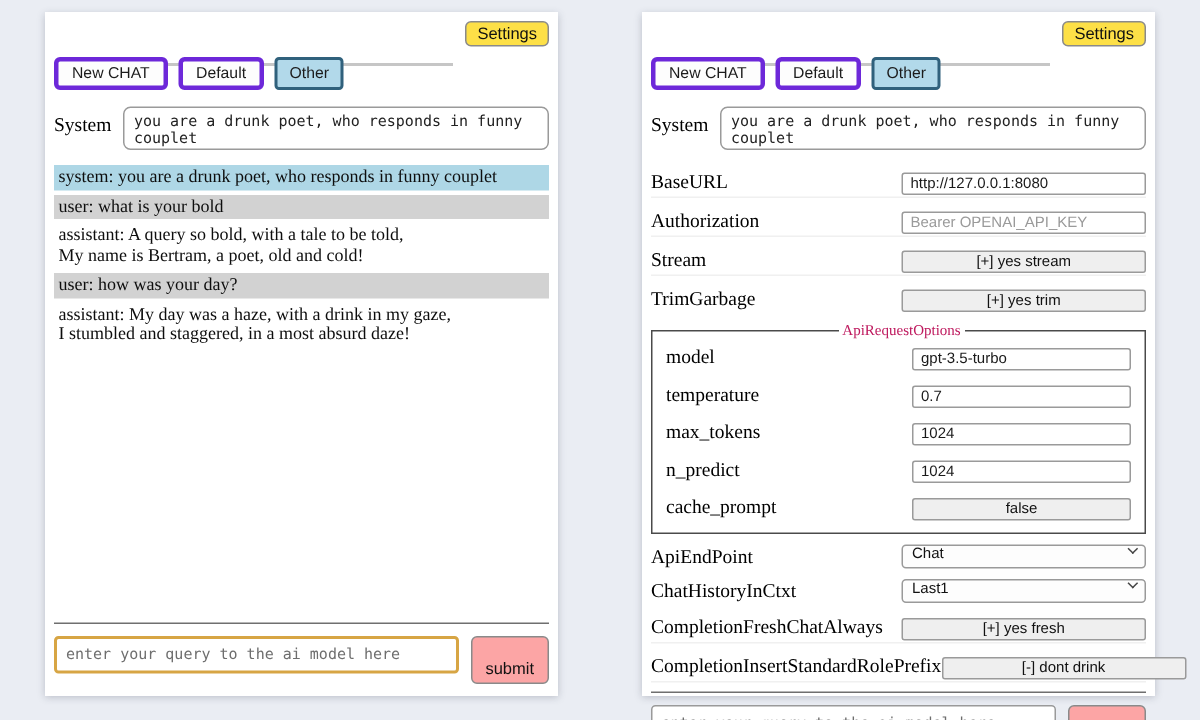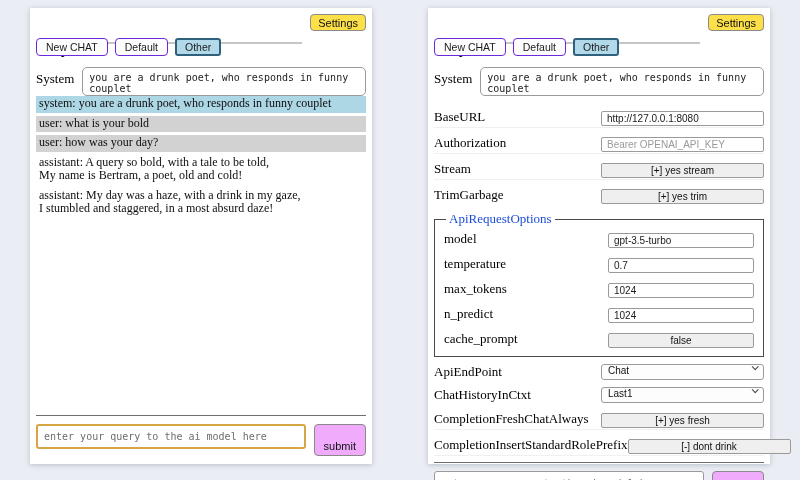--- a/index.html
+++ b/index.html
@@ -14,32 +14,32 @@
 
   
   .hdr { display:flex; align-items:stretch; height:17px; flex:none; }
   .titlebar { flex:1; background:#c6c6c6; font-weight:bold; font-size:12px; padding:1px 5px; color:#000;margin-top:28px; }
   .settings-btn { margin-left:8px; font:11px "Liberation Sans", sans-serif; background:#fde047;
                   border:1px solid #8a8a8a; border-radius:4px; padding:0 7px; color:#111; }
 
   
   .tabs { margin-top:7px; display:flex; gap:7px; flex:none; }
   .tab-btn { font:10.5px "Liberation Sans", sans-serif; color:#1b1b1b; background:#fdfdfd;
-             border:1px solid #6d28d9; border-radius:4px; padding:2px 9px; }
+             border:3px solid #6d28d9; border-radius:4px; padding:2px 9px; }
   .tab-btn.active { background:#b2d9ea; border:2px solid #30617c; border-radius:3px; padding:1px 8px; }
 
   
   .sysrow { margin-top:11px; display:flex; align-items:flex-start; flex:none; }
   .sysrow .lbl { font-size:13px; padding-top:4px; color:#000; }
   .sysrow textarea { flex:1; margin-left:8px; height:29px; resize:none; overflow:hidden;
                      border:1px solid #9a9a9a; border-radius:5px;
                      font:10px "DejaVu Sans Mono", monospace; color:#222; padding:4px 6px; background:#fff; }
 
   
-  .chat { flex:none; }
+  .chat { margin-top:10px; flex:none; }
   .msg { font-size:12px; line-height:13.5px; padding:1px 3px 2px; margin-bottom:3px;
          white-space:pre-line; color:#0d0d0d; }
   .msg.system    { background:#aed7e6; }
   .msg.user      { background:#d2d2d2; }
   .msg.assistant { background:transparent; }
 
   
   .settings { margin-top:12px; flex:none; }
   .srow { display:flex; align-items:center; min-height:15px; margin-bottom:6px; padding-bottom:1px; }
   .srow.sep { border-bottom:1px solid #f0f0f0; }
@@ -49,34 +49,34 @@
               font:10px "Liberation Sans", sans-serif; color:#1a1a1a; padding:1px 5px; background:#fff; }
   input.txt::placeholder { color:#9a9a9a; opacity:1; }
   button.wbtn { width:100%; height:15px; background:#efefef; border:1px solid #9a9a9a; border-radius:2px;
                 font:10px "Liberation Sans", sans-serif; color:#111; }
   .sel { width:100%; height:16px; border:1px solid #9a9a9a; border-radius:3px; background:#fdfdfd;
          display:flex; align-items:flex-start; padding:0 6px; font:10px "Liberation Sans", sans-serif; color:#111; }
   .chev { margin-left:auto; width:5px; height:5px; border-right:1.3px solid #444; border-bottom:1.3px solid #444;
           transform:rotate(45deg) translateY(-1px); }
 
   fieldset.aro { border:1px solid #4a4a4a; margin:1px 0 7px; padding:3px 9px 1px; }
-  fieldset.aro legend { font-size:13px; padding:0 3px; margin-left:2px; color:#1d4ed8; }
+  fieldset.aro legend { font-size:10px; padding:0 3px; margin-left:2px; color:#be185d;text-align:center; }
   fieldset.aro .ctrl { width:146px; }
 
   
   .qwrap { margin-top:auto; flex:none; }
   .qwrap hr { border:none; border-top:1px solid #6f6f6f; margin:0 0 8px; }
   .qrow { display:flex; align-items:flex-start; }
   .qinput { flex:1; height:25px; border-radius:3px; font:10px "DejaVu Sans Mono", monospace;
             color:#444; padding:0 6px; background:#fff; }
   .qinput::placeholder { color:#6e6e6e; opacity:1; }
   .panel-left  .qinput { border:2px solid #d7a544; }
   .panel-right .qinput { border:1px solid #9a9a9a; }
   .qsubmit { margin-left:8px; height:25px; padding:15px 9px; font:11px "Liberation Sans", sans-serif;
-             border:1px solid #8a8a8a; border-radius:4px; background:#f0abfc; color:#111; }
+             border:1px solid #8a8a8a; border-radius:4px; background:#fca5a5; color:#111; }
 </style>
 </head>
 <body>
 
 <div class="panel panel-left">
   <div class="hdr">
     <div class="titlebar">SimpleChat</div>
     <button class="settings-btn">Settings</button>
   </div>
 
@@ -87,23 +87,23 @@
   </div>
 
   <div class="sysrow">
     <span class="lbl">System</span>
     <textarea spellcheck="false" style="">you are a drunk poet, who responds in funny couplet</textarea>
   </div>
 
   <div class="chat">
     <div class="msg system">system: you are a drunk poet, who responds in funny couplet</div>
     <div class="msg user">user: what is your bold</div>
-    <div class="msg user">user: how was your day?</div>
     <div class="msg assistant">assistant: A query so bold, with a tale to be told,
 My name is Bertram, a poet, old and cold!</div>
+    <div class="msg user">user: how was your day?</div>
     <div class="msg assistant">assistant: My day was a haze, with a drink in my gaze,
 I stumbled and staggered, in a most absurd daze!</div>
   </div>
 
   <div class="qwrap">
     <hr>
     <div class="qrow">
       <input class="qinput" type="text" placeholder="enter your query to the ai model here" style="">
       <button class="qsubmit">submit</button>
     </div>

